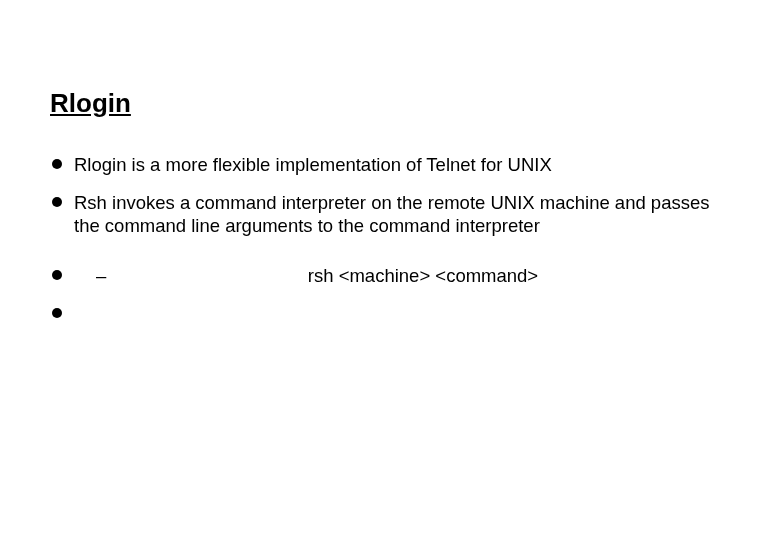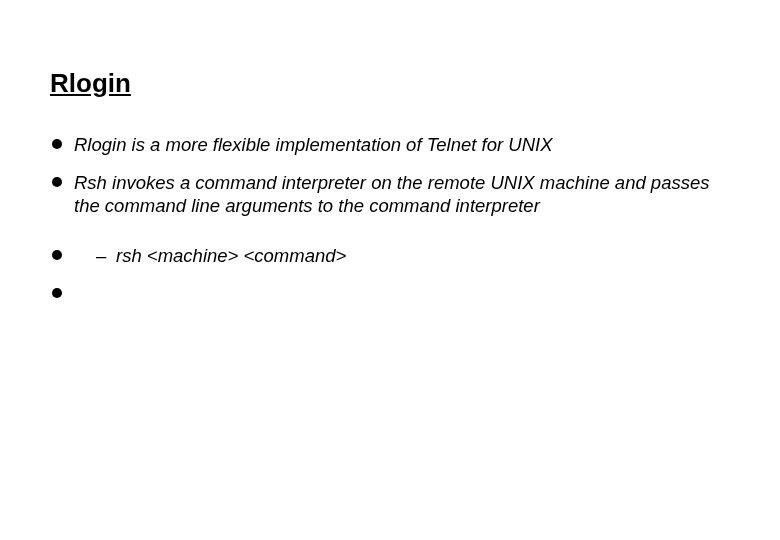--- a/index.html
+++ b/index.html
@@ -1,22 +1,22 @@
 <!DOCTYPE html>
 <html><head>
 <meta charset="utf-8">
 <style>
   * { margin: 0; padding: 0; box-sizing: border-box; }
   html, body { width: 780px; height: 540px; background: #ffffff; font-family: Arial, Helvetica, sans-serif; color: #000000; }
-  .slide { padding: 68px 50px 40px 50px; }
+  .slide { padding: 88px 50px 40px 50px; }
   .title { font-size: 26px; font-weight: bold; text-decoration: underline; margin-bottom: 34px; }
   .bullet-list { list-style: none; }
-  .bullet-item { position: relative; padding-left: 24px; font-size: 18.5px; line-height: 1.28; margin-bottom: 14px; font-style: italic; }
+  .bullet-item { position: relative; padding-left: 24px; font-size: 18.5px; line-height: 1.28; margin-bottom: 14px; }
   .bullet-item::before { content: ""; position: absolute; left: 2px; top: 6px; width: 10px; height: 10px; background: #000000; border-radius: 50%; }
-  .sub-list { list-style: none; margin-top: 26px; margin-left: 22px; }
+  .sub-list { list-style: none; margin-top: 26px; margin-left: 22px; text-align: center; }
   .sub-item { position: relative; padding-left: 20px; font-size: 18.5px; line-height: 1.28; margin-bottom: 14px; }
   .sub-item::before { content: "–"; position: absolute; left: 0; top: 0; font-weight: normal; }
 </style>
 </head>
 <body>
 
 <div class="slide">
   <h1 class="title">Rlogin</h1>
 
   <ul class="bullet-list">

